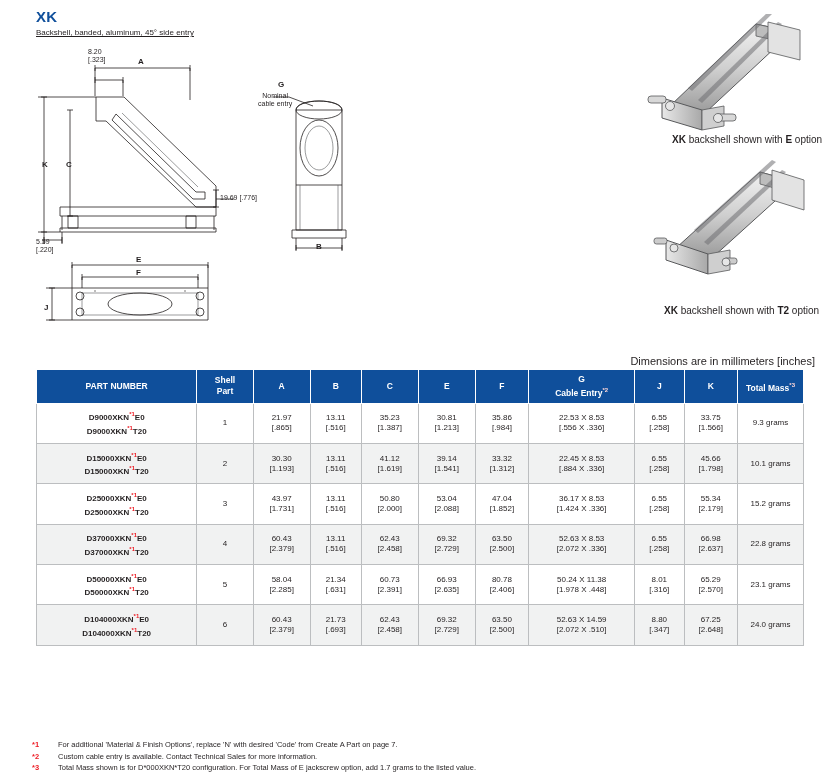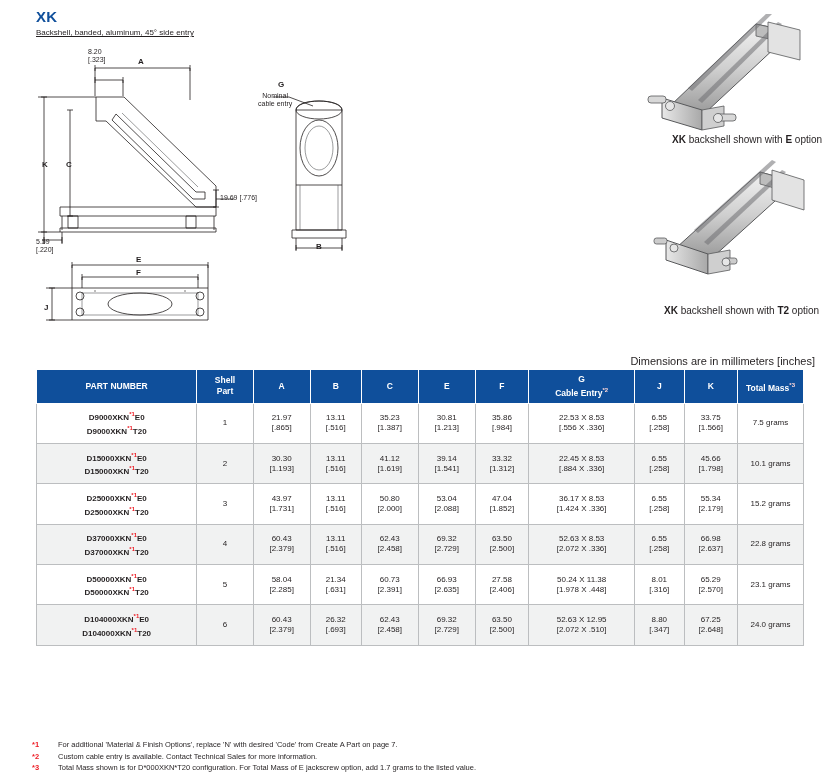--- a/index.html
+++ b/index.html
@@ -362,21 +362,21 @@
         <td class="two-line">30.81
 [1.213]</td>
         <td class="two-line">35.86
 [.984]</td>
         <td class="two-line">22.53 X 8.53
 [.556 X .336]</td>
         <td class="two-line">6.55
 [.258]</td>
         <td class="two-line">33.75
 [1.566]</td>
-        <td>7.5 grams</td>
+        <td>9.3 grams</td>
       </tr>
 
       <tr class="alt">
         <td class="partnum">
           <span><span>D15000XKN</span><span class="sup">*1</span><span>E0</span></span><br>
           <span><span>D15000XKN</span><span class="sup">*1</span><span>T20</span></span>
         </td>
         <td>2</td>
         <td class="two-line">30.30
 [1.193]</td>
@@ -454,48 +454,48 @@
         </td>
         <td>5</td>
         <td class="two-line">58.04
 [2.285]</td>
         <td class="two-line">21.34
 [.631]</td>
         <td class="two-line">60.73
 [2.391]</td>
         <td class="two-line">66.93
 [2.635]</td>
-        <td class="two-line">27.58
+        <td class="two-line">80.78
 [2.406]</td>
         <td class="two-line">50.24 X 11.38
 [1.978 X .448]</td>
         <td class="two-line">8.01
 [.316]</td>
         <td class="two-line">65.29
 [2.570]</td>
         <td>23.1 grams</td>
       </tr>
 
       <tr class="alt">
         <td class="partnum">
           <span><span>D104000XKN</span><span class="sup">*1</span><span>E0</span></span><br>
           <span><span>D104000XKN</span><span class="sup">*1</span><span>T20</span></span>
         </td>
         <td>6</td>
         <td class="two-line">60.43
 [2.379]</td>
-        <td class="two-line">26.32
+        <td class="two-line">21.73
 [.693]</td>
         <td class="two-line">62.43
 [2.458]</td>
         <td class="two-line">69.32
 [2.729]</td>
         <td class="two-line">63.50
 [2.500]</td>
-        <td class="two-line">52.63 X 12.95
+        <td class="two-line">52.63 X 14.59
 [2.072 X .510]</td>
         <td class="two-line">8.80
 [.347]</td>
         <td class="two-line">67.25
 [2.648]</td>
         <td>24.0 grams</td>
       </tr>
 
     </tbody>
   </table>

